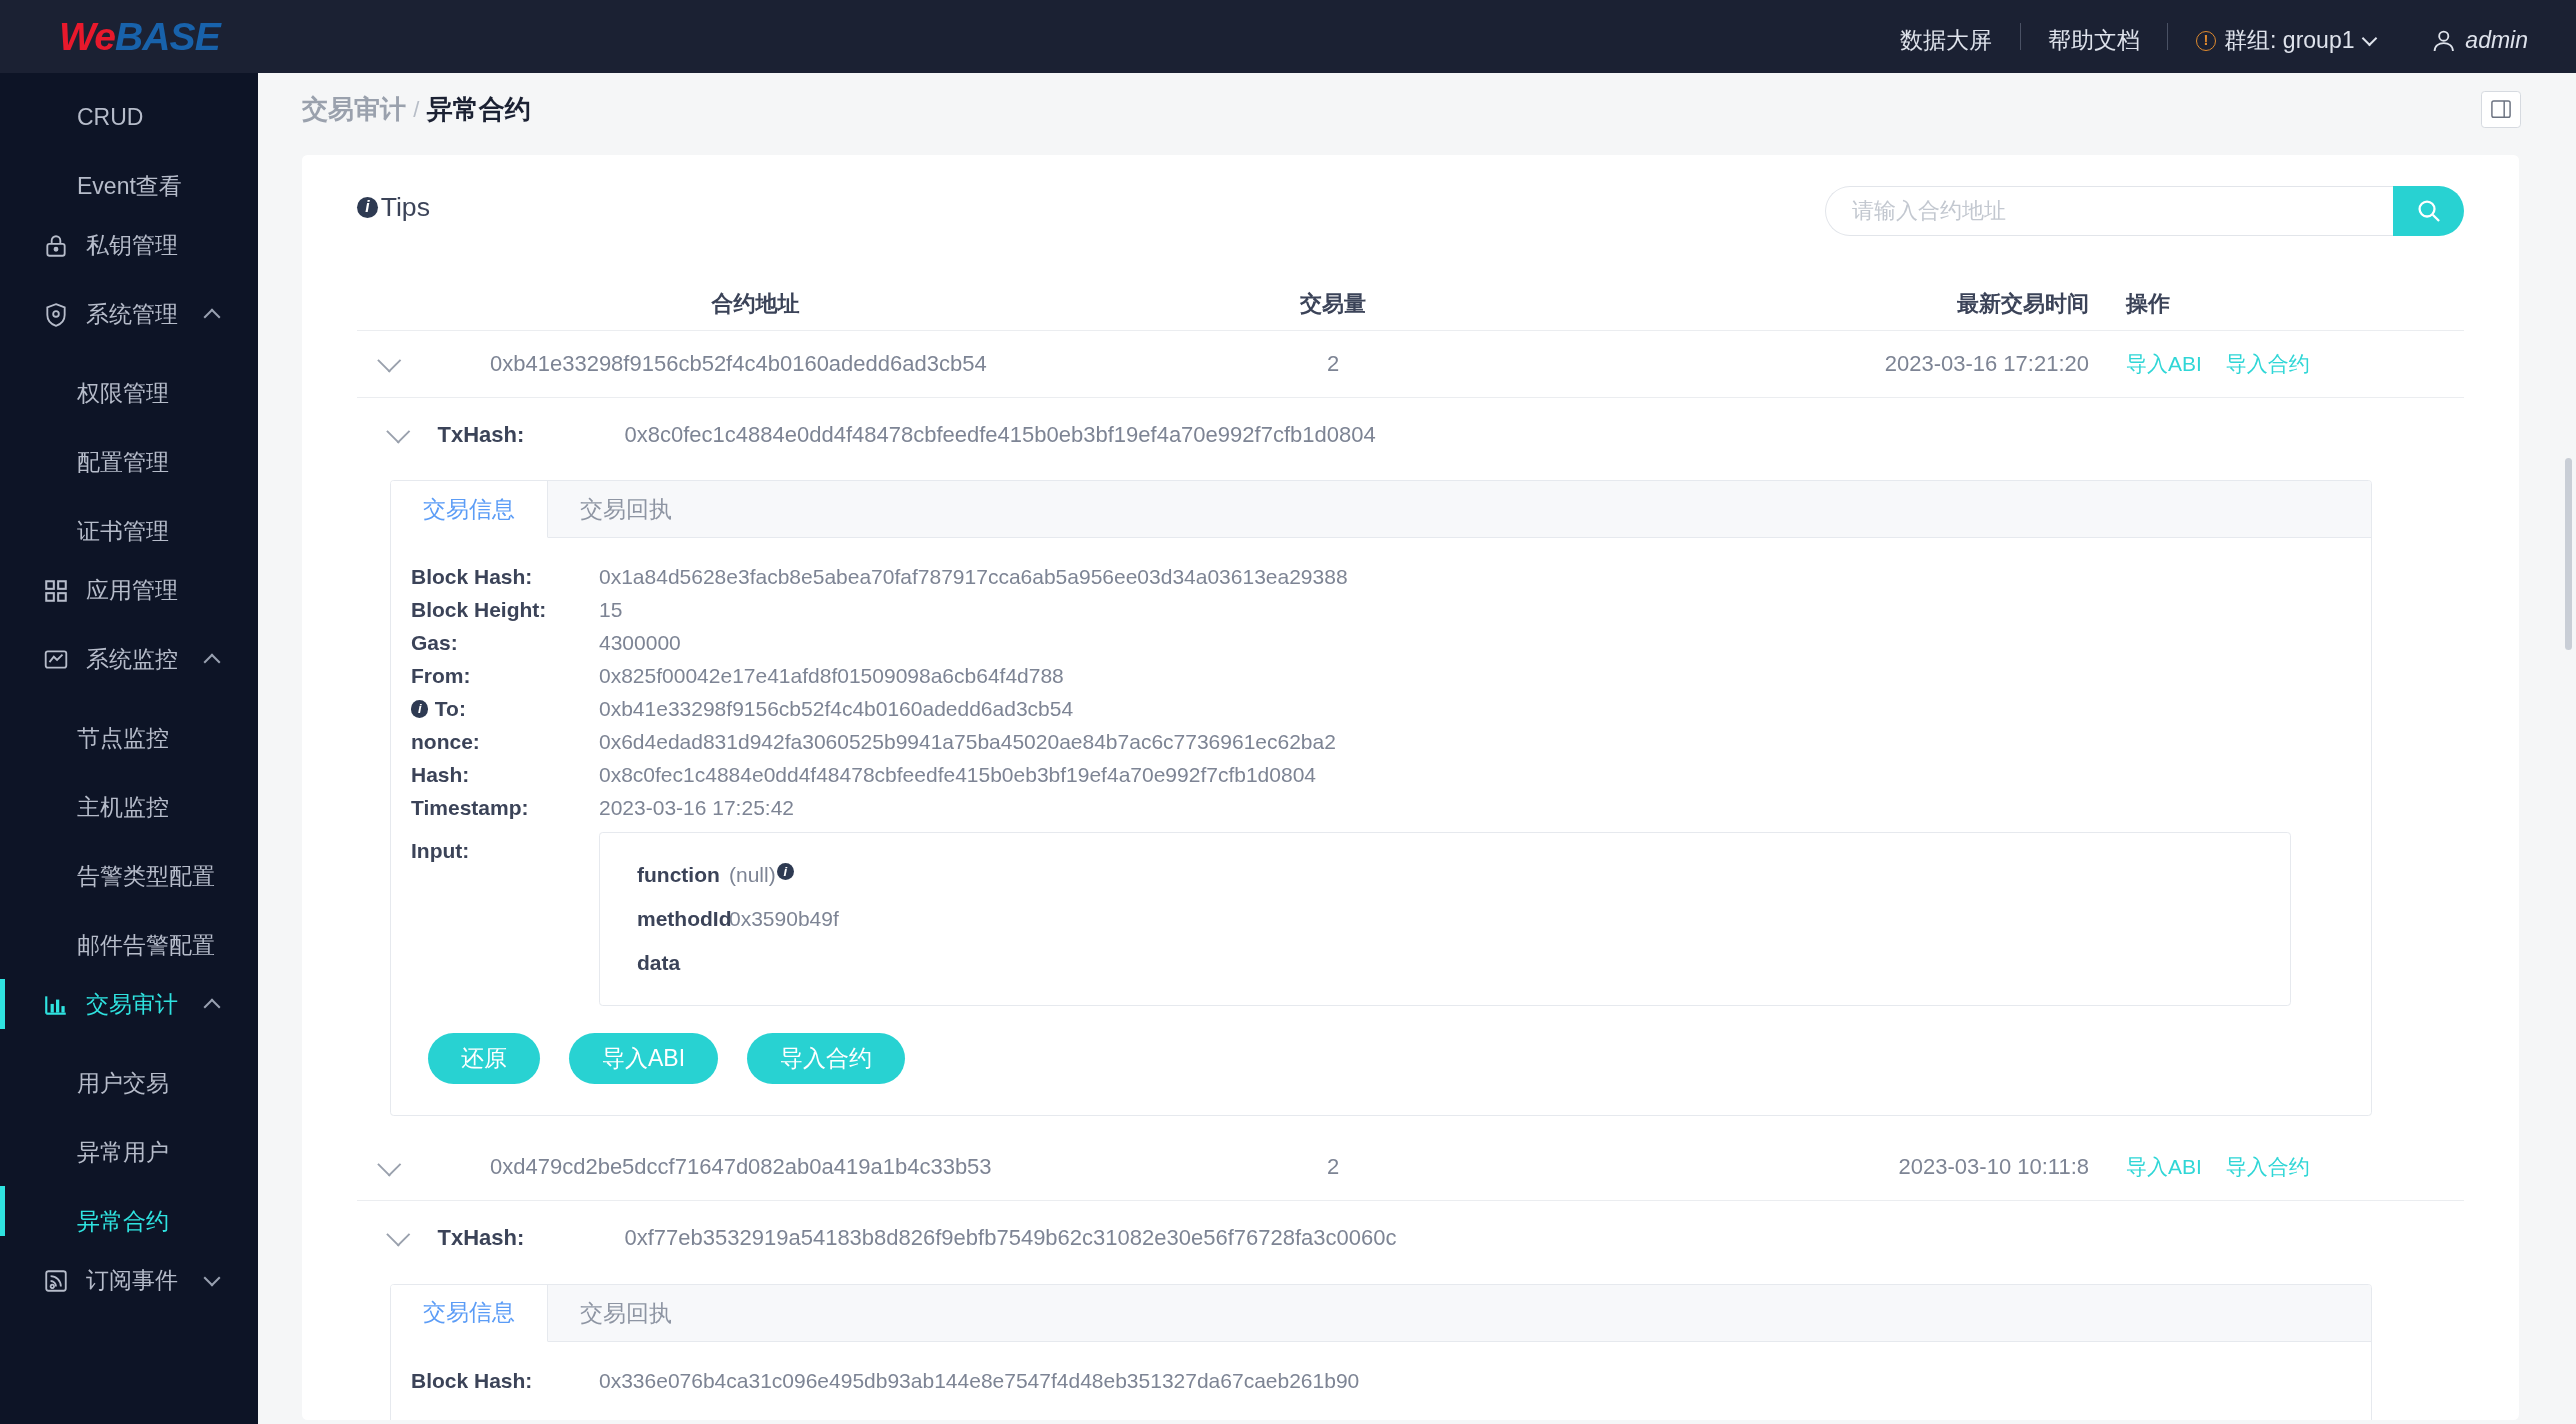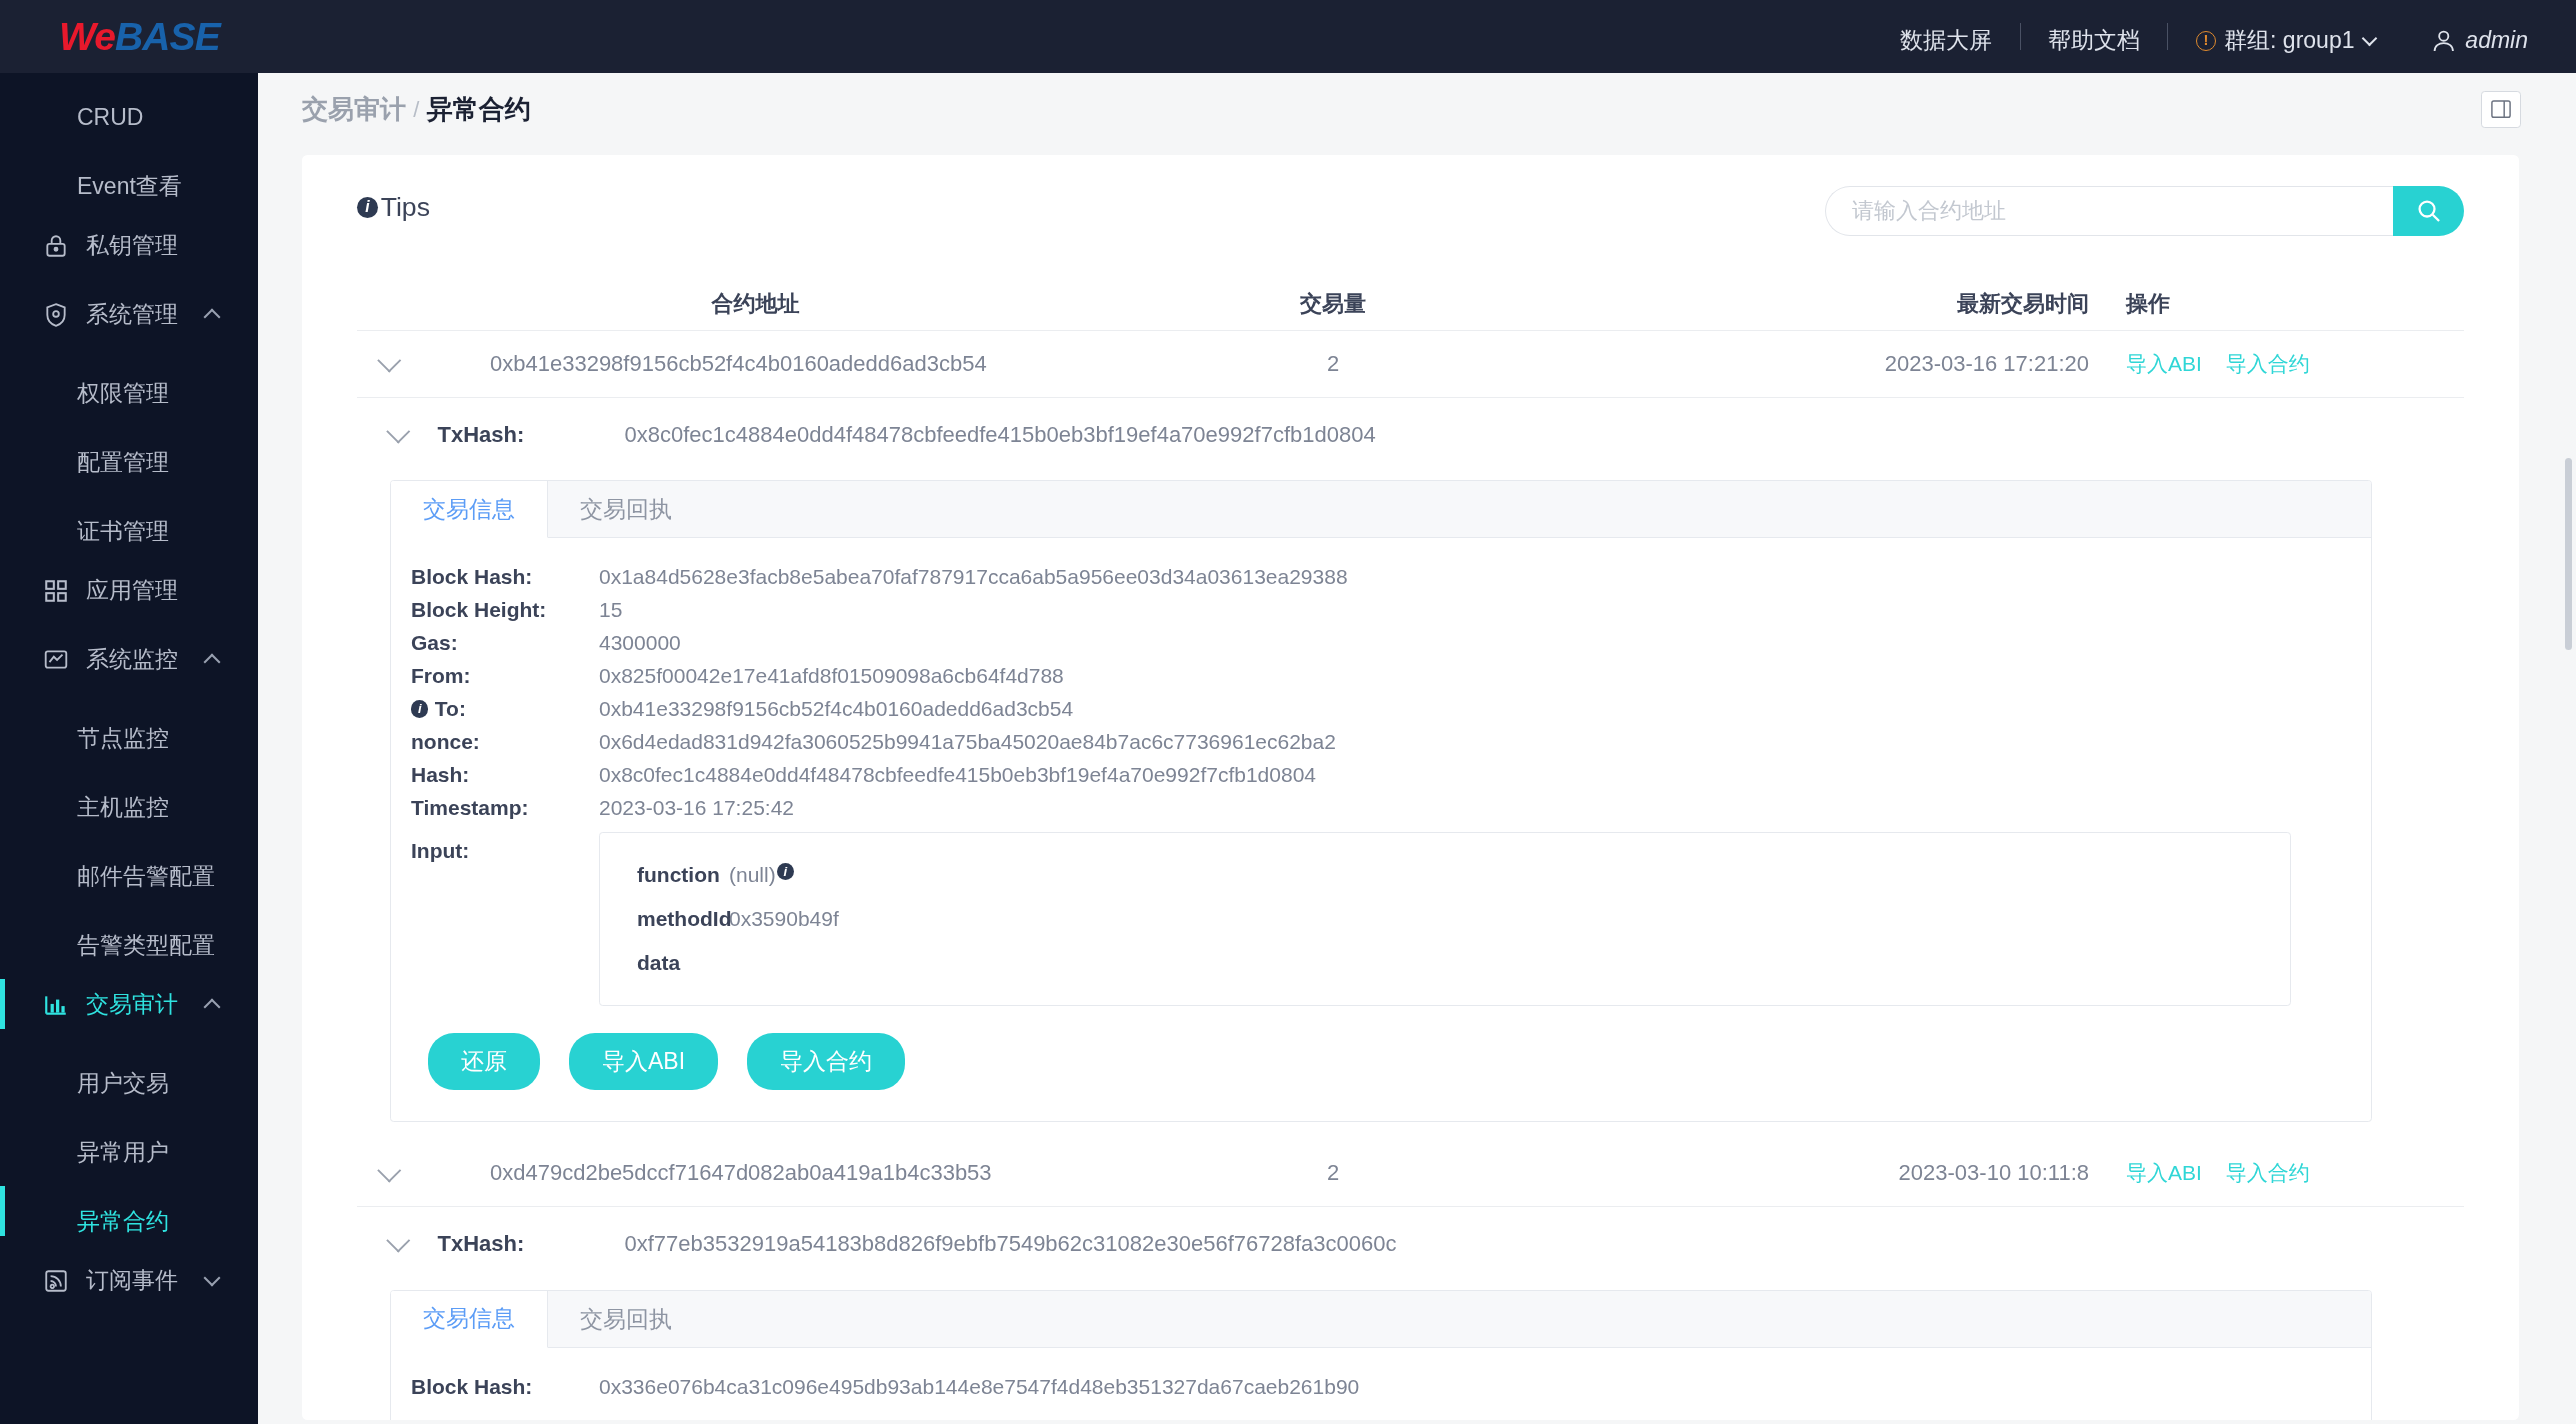--- a/index.html
+++ b/index.html
@@ -185,21 +185,21 @@
   .input-box {
     margin-left: 0; border: 0.9px solid #e6e9ee; border-radius: 3.7px;
     width: 1692px; padding: 20px 0 20px 37px; background: #fff;
   }
   .ib-row { display: flex; align-items: center; height: 44px; font-size: 21px; }
   .ib-row .ik { width: 92px; flex: 0 0 92px; color: #3b4358; font-weight: bold; }
   .ib-row .iv { color: #7d8494; display: flex; align-items: flex-start; gap: 1px; }
   .btn-row { display: flex; gap: 29px; padding: 27.5px 0 0 37px; }
   .btn {
     background: #28d2d2; color: #fff; border: none; border-radius: 26px;
-    height: 57px; padding: 0 33px; font-size: 23px; cursor: pointer;
+    height: 51px; padding: 0 33px; font-size: 23px; cursor: pointer;
     font-family: "Liberation Sans", sans-serif;
   }
 
   .scrollbar {
     position: absolute; right: 3.7px; top: 458px; width: 7.3px; height: 192px;
     background: #c9ced6; border-radius: 3.7px; z-index: 30;
   }
 </style>
 </head>
 <body>
@@ -289,24 +289,24 @@
         <span class="mi-label">系统监控</span>
         <span class="chev up"></span>
       </div>
       <div class="menu-item sub">
         <span class="mi-label">节点监控</span>
       </div>
       <div class="menu-item sub">
         <span class="mi-label">主机监控</span>
       </div>
       <div class="menu-item sub">
+        <span class="mi-label">告警类型配置</span>
+      </div>
+      <div class="menu-item sub">
         <span class="mi-label">邮件告警配置</span>
-      </div>
-      <div class="menu-item sub">
-        <span class="mi-label">告警类型配置</span>
       </div>
       <div class="menu-item active">
         <span class="mi-ico">
           <svg width="26" height="26" viewBox="0 0 24 24" fill="none" stroke="currentColor" stroke-width="2">
             <line x1="3" y1="4" x2="3" y2="20"></line>
             <line x1="3" y1="20" x2="21" y2="20"></line>
             <rect x="7" y="11" width="3" height="8" fill="currentColor" stroke="none"></rect>
             <rect x="12" y="7" width="3" height="12" fill="currentColor" stroke="none"></rect>
             <rect x="17" y="13" width="3" height="6" fill="currentColor" stroke="none"></rect>
           </svg>

